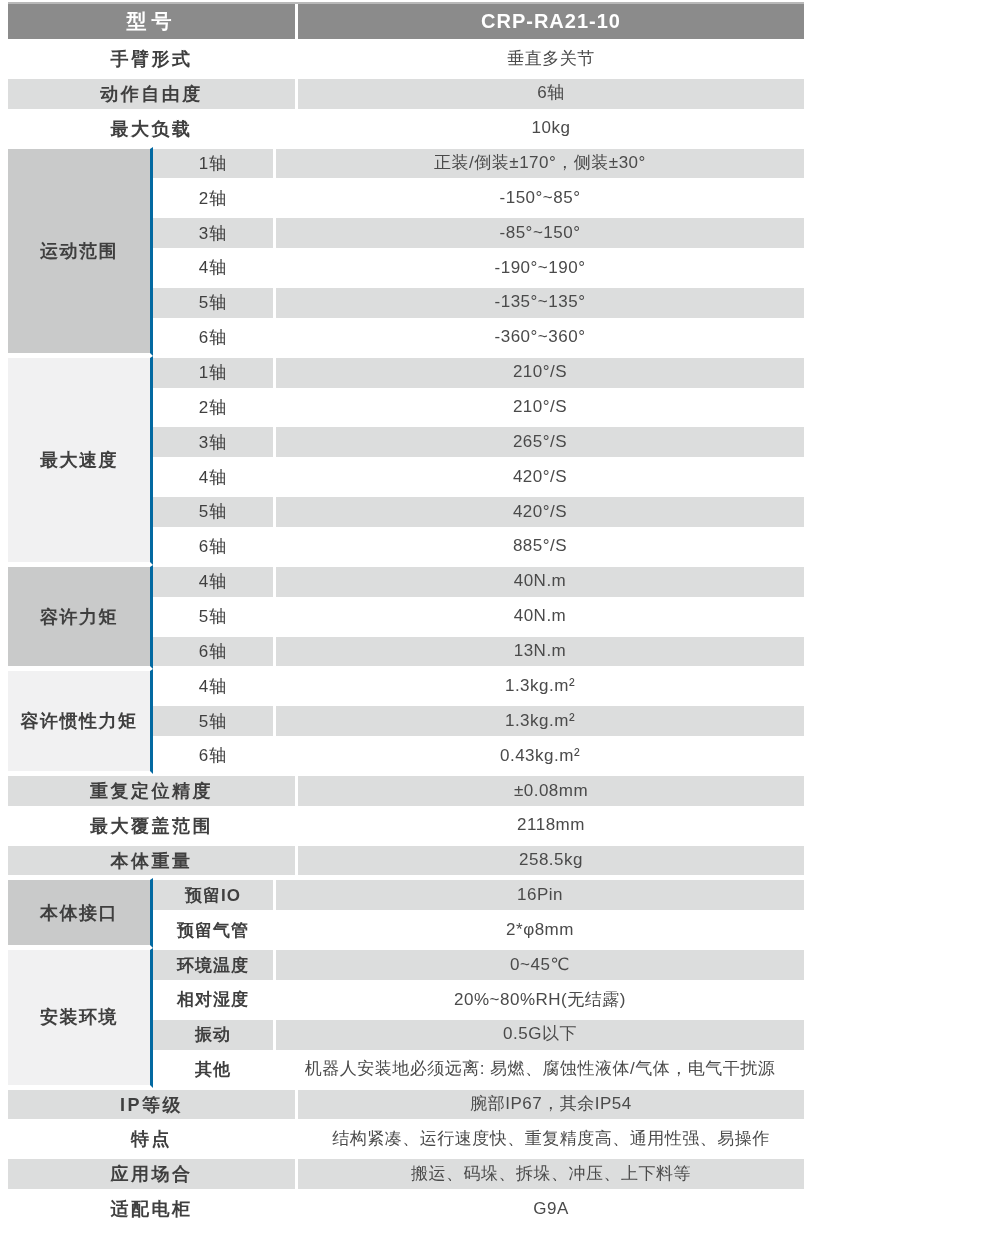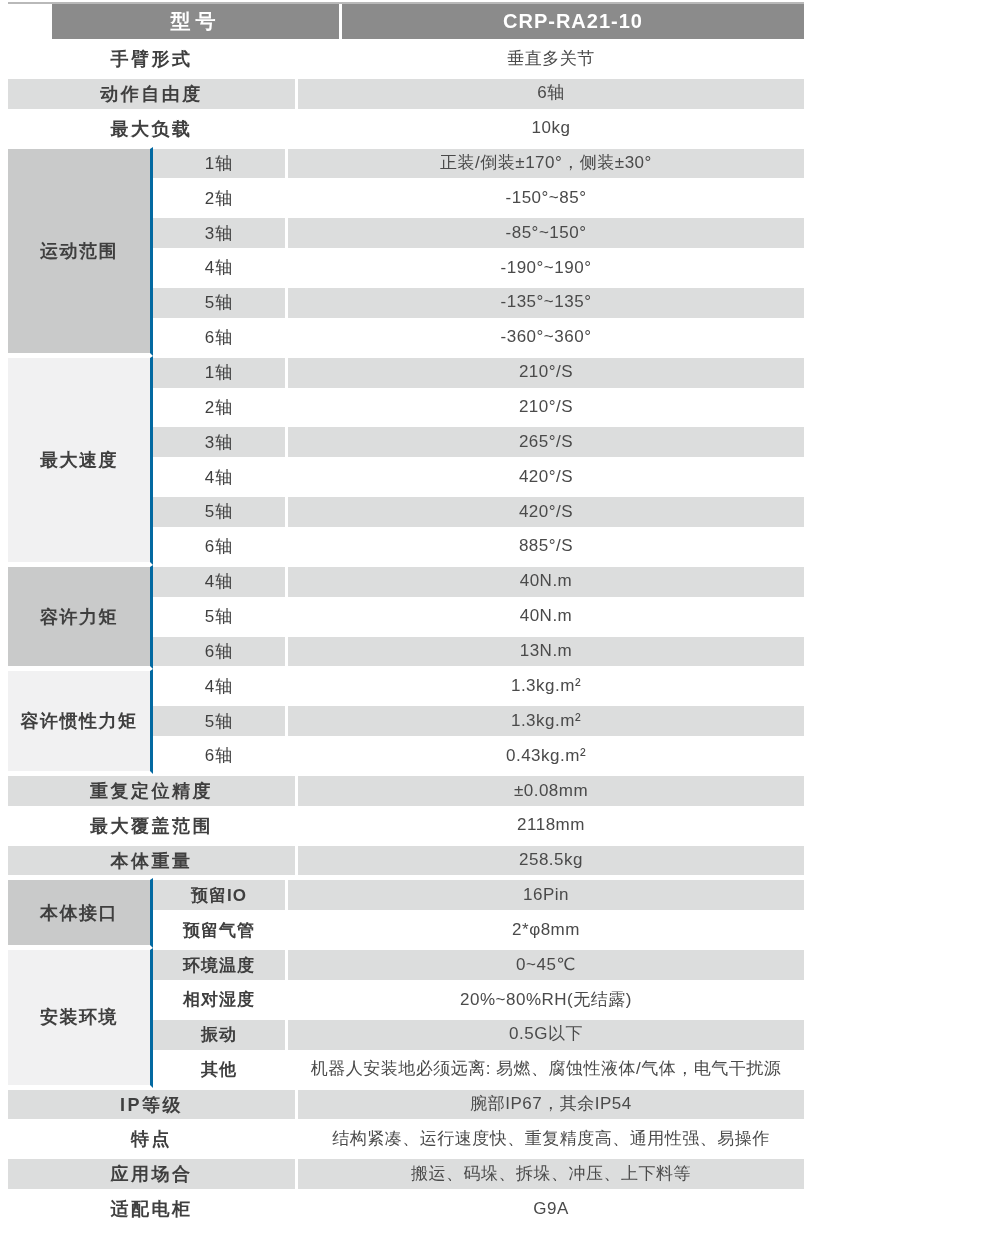--- a/index.html
+++ b/index.html
@@ -20,21 +20,21 @@
     font-family:"Liberation Sans","DejaVu Sans",sans-serif;
   }
   .spec-table{position:absolute;left:8px;top:2px;width:796px;}
   
   .header-row{display:flex;height:40px;box-sizing:border-box;border-top:2px solid var(--topstrip);}
   .hcell{
     box-sizing:border-box;background:var(--header-bg);color:var(--header-text);
     display:flex;align-items:center;justify-content:center;
     border-bottom:3px solid #fff;font-weight:bold;
   }
-  .hcell.left{width:290px;border-right:3px solid #fff;font-size:20px;letter-spacing:5px;margin-left:44px;}
+  .hcell.left{width:290px;border-right:3px solid #fff;font-size:20px;letter-spacing:5px;}
   .hcell.right{flex:1;font-size:20px;letter-spacing:1px;}
   
   .row{display:flex;height:var(--rh);}
   .cell{
     box-sizing:border-box;display:flex;align-items:center;justify-content:center;
     border-top:2px solid #fff;border-bottom:3px solid #fff;text-align:center;
   }
   .label-full{
     width:290px;border-right:3px solid #fff;font-weight:bold;
     font-size:18px;letter-spacing:2.5px;color:var(--label-color);
@@ -42,21 +42,21 @@
   .value{flex:1;font-size:17px;letter-spacing:0.5px;color:var(--value-color);line-height:1.1;}
   
   .group-section{display:flex;}
   .group-label{
     width:145px;box-sizing:border-box;border-top:2px solid #fff;border-bottom:3px solid #fff;
     border-right:3px solid #0369a1;display:flex;align-items:center;justify-content:center;
     font-weight:bold;font-size:18px;letter-spacing:1.5px;color:var(--label-color);text-align:center;
   }
   .group-rows{flex:1;display:flex;flex-direction:column;}
   .sub-label{
-    width:135px;border-right:3px solid #fff;font-size:17px;
+    width:123px;border-right:3px solid #fff;font-size:17px;
     letter-spacing:1px;color:var(--label-color);
   }
   .sub-bold .sub-label{font-weight:bold;}
   
   .bg-white{background:var(--white);}
   .bg-zebra{background:var(--zebra);}
   .bg-gdark{background:var(--gdark);}
   .bg-glight{background:var(--glight);}
 </style>
 </head>

